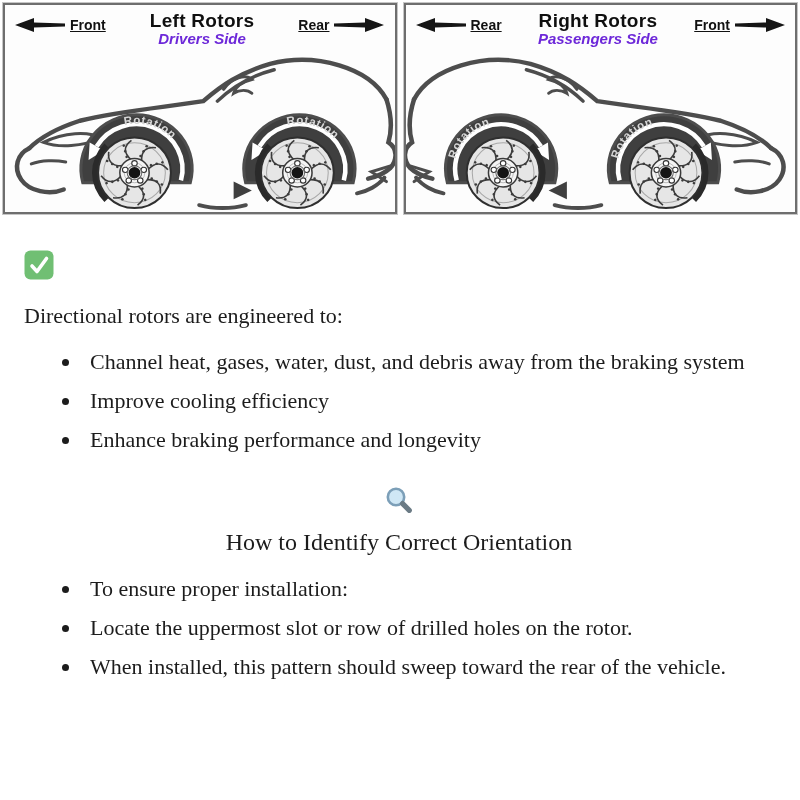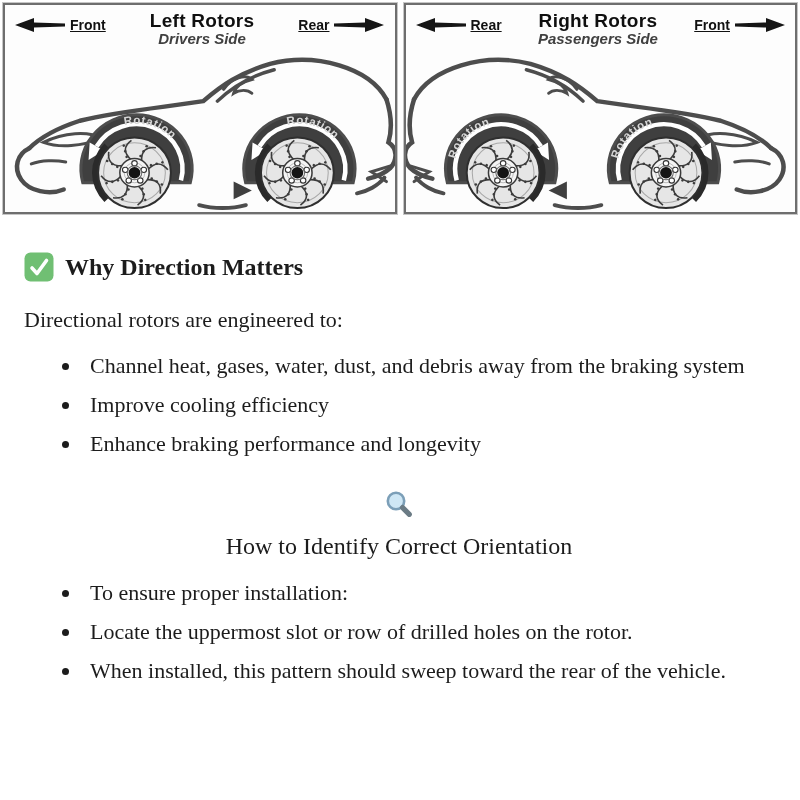--- a/index.html
+++ b/index.html
@@ -13,21 +13,21 @@
   .panel svg.car{position:absolute;left:0;top:0;width:100%;height:100%;}
   .panel-header{position:absolute;left:0;top:6px;width:100%;display:flex;
                 justify-content:space-between;align-items:flex-start;
                 padding:0 10px;box-sizing:border-box;z-index:3;
                 font-family:"Liberation Sans", sans-serif;}
   .dir{display:flex;align-items:center;gap:3px;margin-top:6px;}
   .dir .lbl{font-weight:bold;font-size:14px;text-decoration:underline;color:#111;}
   .titles{text-align:center;line-height:1.05;}
   .p-title{font-weight:800;font-size:19px;letter-spacing:0.3px;color:#0f0f0f;
            font-family:"Liberation Sans", sans-serif;}
-  .p-sub{font-weight:bold;font-style:italic;font-size:15px;color:#404040;}
+  .p-sub{font-weight:bold;font-style:italic;font-size:15px;color:#6d28d9;}
 
   
   .content{padding:12px 26px 0 24px;font-size:22px;line-height:36px;}
   .intro{margin:13px 0 0;max-width:716px;}
   .sec-head{display:flex;align-items:center;gap:11px;font-size:24px;
             font-weight:bold;margin:24px 0 0;line-height:34px;}
   .sec-head.regular{font-weight:normal;}
   .lead{margin:18px 0 0;}
   ul.blist{margin:10px 0 0;padding-left:46px;max-width:700px;}
   ul.blist li{padding-left:8px;margin:3px 12px;}
@@ -212,21 +212,20 @@
 <div class="content">
 
 
   <div class="sec-head">
     <span class="icon-box">
       <svg width="30" height="30" viewBox="0 0 30 30">
         <rect x="0.5" y="0.5" width="29" height="29" rx="6" fill="#70bf73"></rect>
         <path d="M8,16 L13,21.5 L22.5,8.5" fill="none" stroke="#fff" stroke-width="3.6" stroke-linecap="round" stroke-linejoin="round"></path>
       </svg>
     </span>
-    <span>Why Direction Matters</span>
   </div>
 
   <p class="lead">Directional rotors are engineered to:</p>
 
   <ul class="blist">
     <li>Channel heat, gases, water, dust, and debris away from the braking system</li>
     <li>Improve cooling efficiency</li>
     <li>Enhance braking performance and longevity</li>
   </ul>
 

